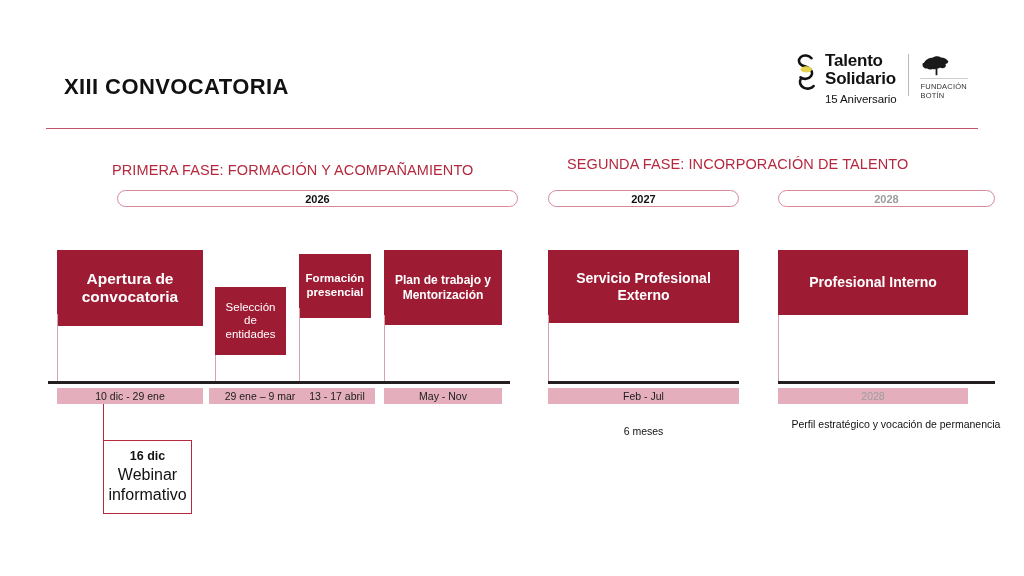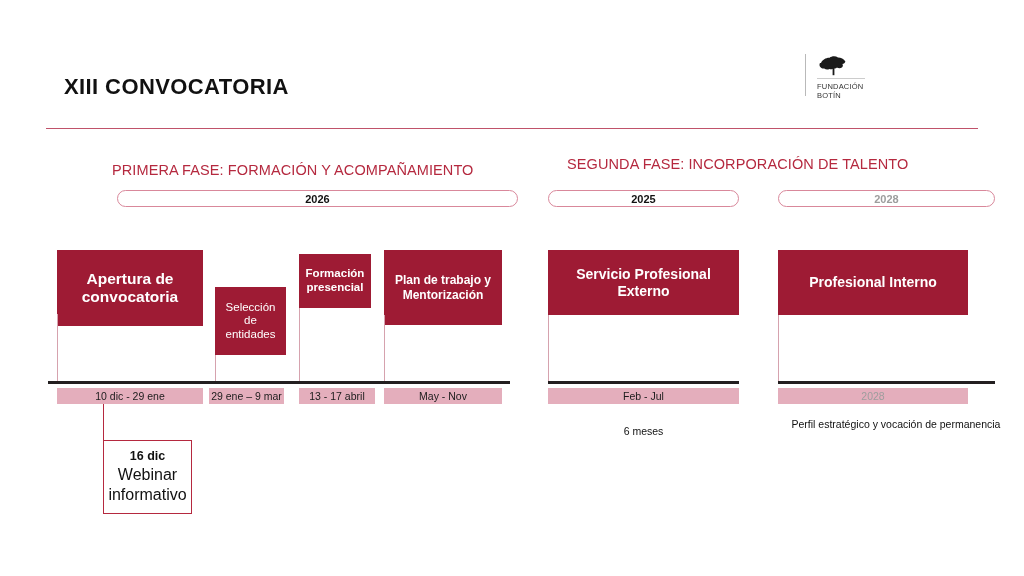--- a/index.html
+++ b/index.html
@@ -204,20 +204,32 @@
 </head>
 <body>
 
 <div id="header">
 
   <div id="page-title">XIII CONVOCATORIA</div>
 
   <div id="header-rule"></div>
 
   <div id="logo">
+    <div class="logo-left">
+      <svg class="logo-mark" viewBox="0 0 26 40">
+        <path d="M18.5 6.2c-2.6-3.2-8-3.6-10.8-1.1-2.6 2.3-2.2 5.9 0.6 7.7 2.1 1.4 5 1.9 7.2 3.1 3.4 1.8 4.6 5.3 2.6 8.2-2.2 3.2-7.6 3.6-10.6 1.2" fill="none" stroke="#111111" stroke-width="2.6" stroke-linecap="round"></path>
+        <ellipse cx="13.2" cy="17.4" rx="5.6" ry="3.1" fill="#e8d44d"></ellipse>
+        <path d="M7.6 27.4c-1.6 2.6-0.4 6.4 3 8.2 3.4 1.8 8 1.1 10-1.6" fill="none" stroke="#111111" stroke-width="2.6" stroke-linecap="round"></path>
+      </svg>
+      <div class="logo-words">
+        <div class="logo-line1">Talento</div>
+        <div class="logo-line2">Solidario</div>
+        <div class="logo-sub">15 Aniversario</div>
+      </div>
+    </div>
 
     <div id="logo-divider"></div>
 
     <div class="logo-right">
       <svg class="tree-icon" viewBox="0 0 34 22">
         <path d="M4 9c1.5-3.2 5-5.4 8.6-5.2 2.2-1.9 6-2 8.4-0.3 3 0.1 5.8 1.6 7.4 3.9-0.4 1.3-1.6 2.3-3 2.7 0.8 1.1 0.6 2.6-0.5 3.4-1.4 1.1-3.6 1-5 0-0.8 1-2.3 1.4-3.6 0.9-1 0.9-2.6 1.1-3.9 0.5-1.6 1-3.8 0.8-5.2-0.5-1.7 0.3-3.5-0.5-4.3-2-0.6-1.1-0.5-2.4 0.1-3.4z" fill="#1a1a1a"></path>
         <rect x="15.6" y="12" width="1.8" height="9.2" fill="#1a1a1a"></rect>
       </svg>
       <div class="foundation-rule"></div>
       <div class="foundation-name">
@@ -239,24 +251,24 @@
   <div class="card" style="left:57px; top:250px; width:146px; height:131px;">
     <div class="card-box strong" style="height:76px; font-size:15.5px;">Apertura de convocatoria</div>
     <div class="card-stem" style="left:0px; top:64px; height:67px;"></div>
   </div>
   <div class="chip" style="left:57px; top:388px; width:146px;">10 dic - 29 ene</div>
 
   <div class="card" style="left:215px; top:287px; width:71px; height:94px;">
     <div class="card-box" style="height:68px; font-size:11.5px;">Selección de entidades</div>
     <div class="card-stem" style="left:0px; top:68px; height:26px;"></div>
   </div>
-  <div class="chip" style="left:209px; top:388px; width:75px;">29 ene – 9 mar</div>
+  <div class="chip" style="left:209px; top:388px; width:102px;">29 ene – 9 mar</div>
 
   <div class="card" style="left:299px; top:254px; width:72px; height:127px;">
-    <div class="card-box strong" style="height:54px; font-size:11.5px;">Formación presencial</div>
+    <div class="card-box strong" style="height:64px; font-size:11.5px;">Formación presencial</div>
     <div class="card-stem" style="left:0px; top:54px; height:73px;"></div>
   </div>
   <div class="chip" style="left:299px; top:388px; width:76px;">13 - 17 abril</div>
 
   <div class="card" style="left:384px; top:250px; width:118px; height:131px;">
     <div class="card-box strong" style="height:75px; font-size:12px;">Plan de trabajo y Mentorización</div>
     <div class="card-stem" style="left:0px; top:65px; height:66px;"></div>
   </div>
   <div class="chip" style="left:384px; top:388px; width:118px;">May - Nov</div>
 
@@ -267,28 +279,28 @@
       <div>Webinar</div>
       <div>informativo</div>
     </div>
   </div>
 </div>
 
 <div>
 
   <div class="phase-heading" style="left:567px; top:156px;">SEGUNDA FASE: INCORPORACIÓN DE TALENTO</div>
 
-  <div class="year-pill" style="left:548px; top:190px; width:191px;">2025</div>
+  <div class="year-pill" style="left:548px; top:190px; width:191px;">2027</div>
   <div class="year-pill muted" style="left:778px; top:190px; width:217px;">2028</div>
 
   <div class="axis" style="left:548px; top:381px; width:191px;"></div>
   <div class="axis" style="left:778px; top:381px; width:217px;"></div>
 
   <div class="card" style="left:548px; top:250px; width:191px; height:131px;">
-    <div class="card-box strong" style="height:65px; font-size:14px;">Servicio Profesional Externo</div>
+    <div class="card-box strong" style="height:73px; font-size:14px;">Servicio Profesional Externo</div>
     <div class="card-stem" style="left:0px; top:65px; height:66px;"></div>
   </div>
   <div class="chip" style="left:548px; top:388px; width:191px;">Feb - Jul</div>
   <div class="caption" style="left:548px; top:424px; width:191px;">6 meses</div>
 
   <div class="card" style="left:778px; top:250px; width:190px; height:143px;">
     <div class="card-box strong" style="height:65px; font-size:14px;">Profesional Interno</div>
     <div class="card-stem" style="left:0px; top:65px; height:66px;"></div>
   </div>
   <div class="chip muted" style="left:778px; top:388px; width:190px;">2028</div>

